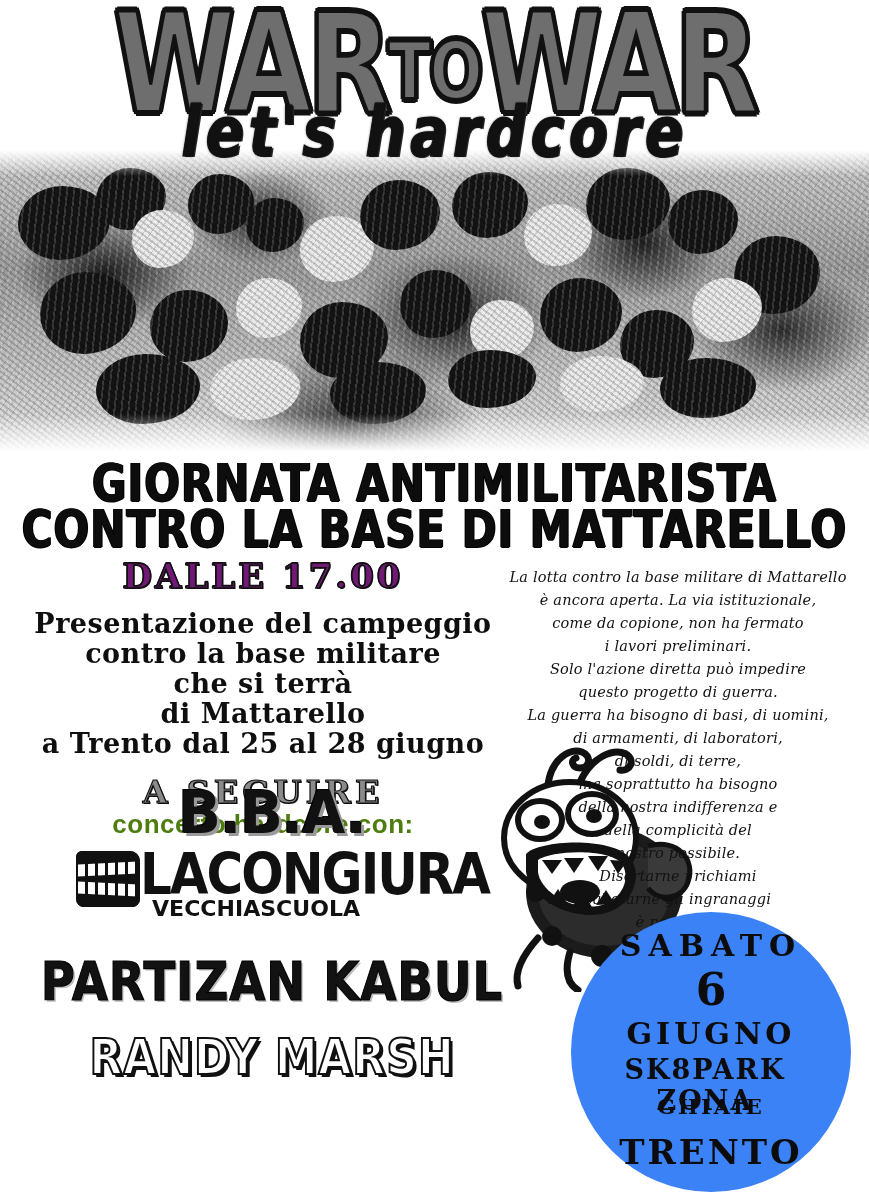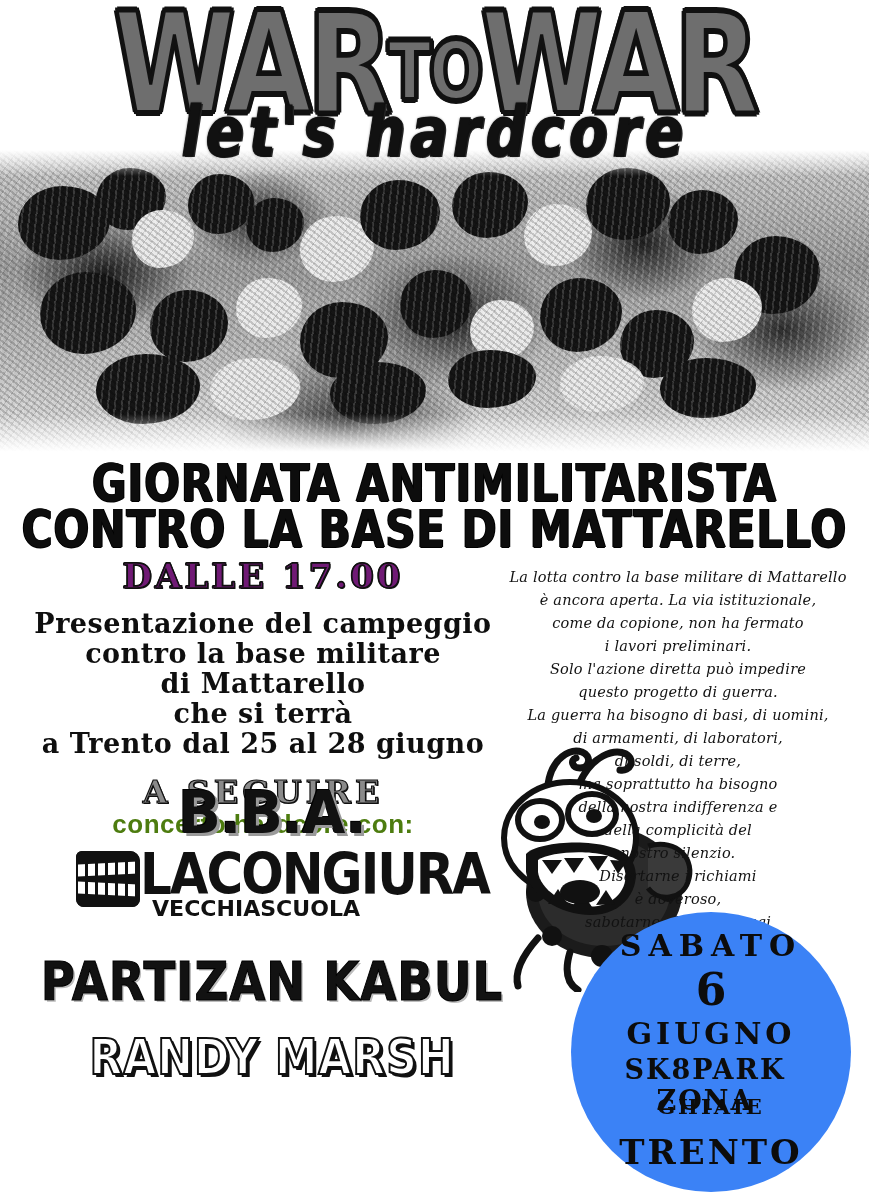--- a/index.html
+++ b/index.html
@@ -409,22 +409,22 @@
   <div class="headline">
     <div class="l1">GIORNATA ANTIMILITARISTA</div>
     <div class="l2">CONTRO LA BASE DI MATTARELLO</div>
   </div>
 
   <div class="left-col">
     <div class="dalle">DALLE 17.00</div>
     <div class="presentazione">
       <div>Presentazione del campeggio</div>
       <div>contro la base militare</div>
+      <div>che si terrà</div>
       <div>di Mattarello</div>
-      <div>che si terrà</div>
       <div>a Trento dal 25 al 28 giugno</div>
     </div>
     <div class="a-seguire">A SEGUIRE</div>
     <div class="concerto">concerto hardcore con:</div>
   </div>
 
   <div class="bands">
     <div class="band-bba">B.B.A.</div>
 
     <div class="band-congiura-row">
@@ -443,23 +443,22 @@
     <div>come da copione, non ha fermato</div>
     <div>i lavori preliminari.</div>
     <div>Solo l'azione diretta può impedire</div>
     <div>questo progetto di guerra.</div>
     <div>La guerra ha bisogno di basi, di uomini,</div>
     <div>di armamenti, di laboratori,</div>
     <div>di soldi, di terre,</div>
     <div>ma soprattutto ha bisogno</div>
     <div>della nostra indifferenza e</div>
     <div>della complicità del</div>
-    <div>nostro silenzio.</div>
+    <div>nostro possibile.</div>
     <div>Disertarne i richiami</div>
-    <div>è doveroso,</div>
     <div>sabotarne gli ingranaggi</div>
     <div>è possibile.</div>
   </div>
 
   <div class="fly">
     <svg width="246" height="250" viewBox="0 0 246 250" xmlns="http://www.w3.org/2000/svg">
 
       <path d="M96 42 C100 16 118 6 130 10 C140 14 138 26 128 26 C120 26 118 18 124 16" fill="none" stroke="#111" stroke-width="7" stroke-linecap="round"></path>
       <path d="M128 40 C140 14 162 6 174 12 C184 18 178 30 168 28" fill="none" stroke="#111" stroke-width="7" stroke-linecap="round"></path>
 

